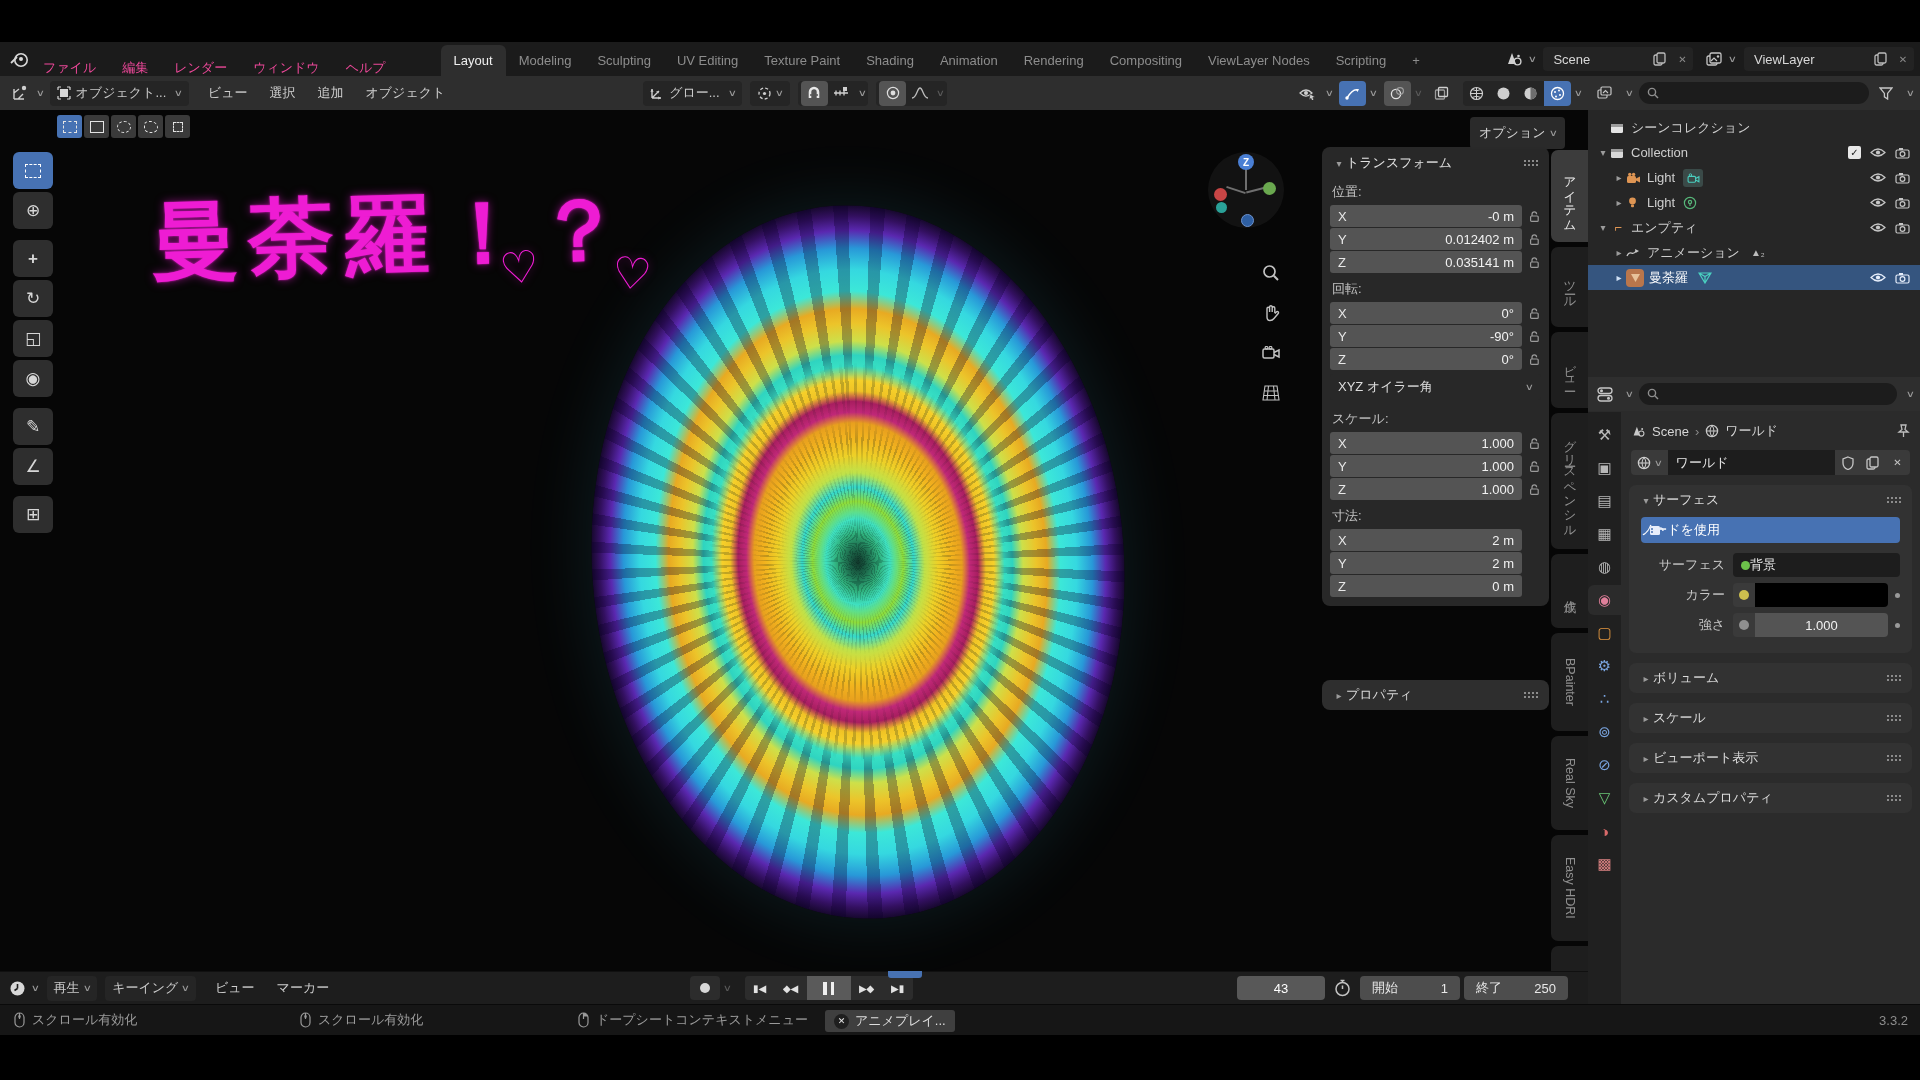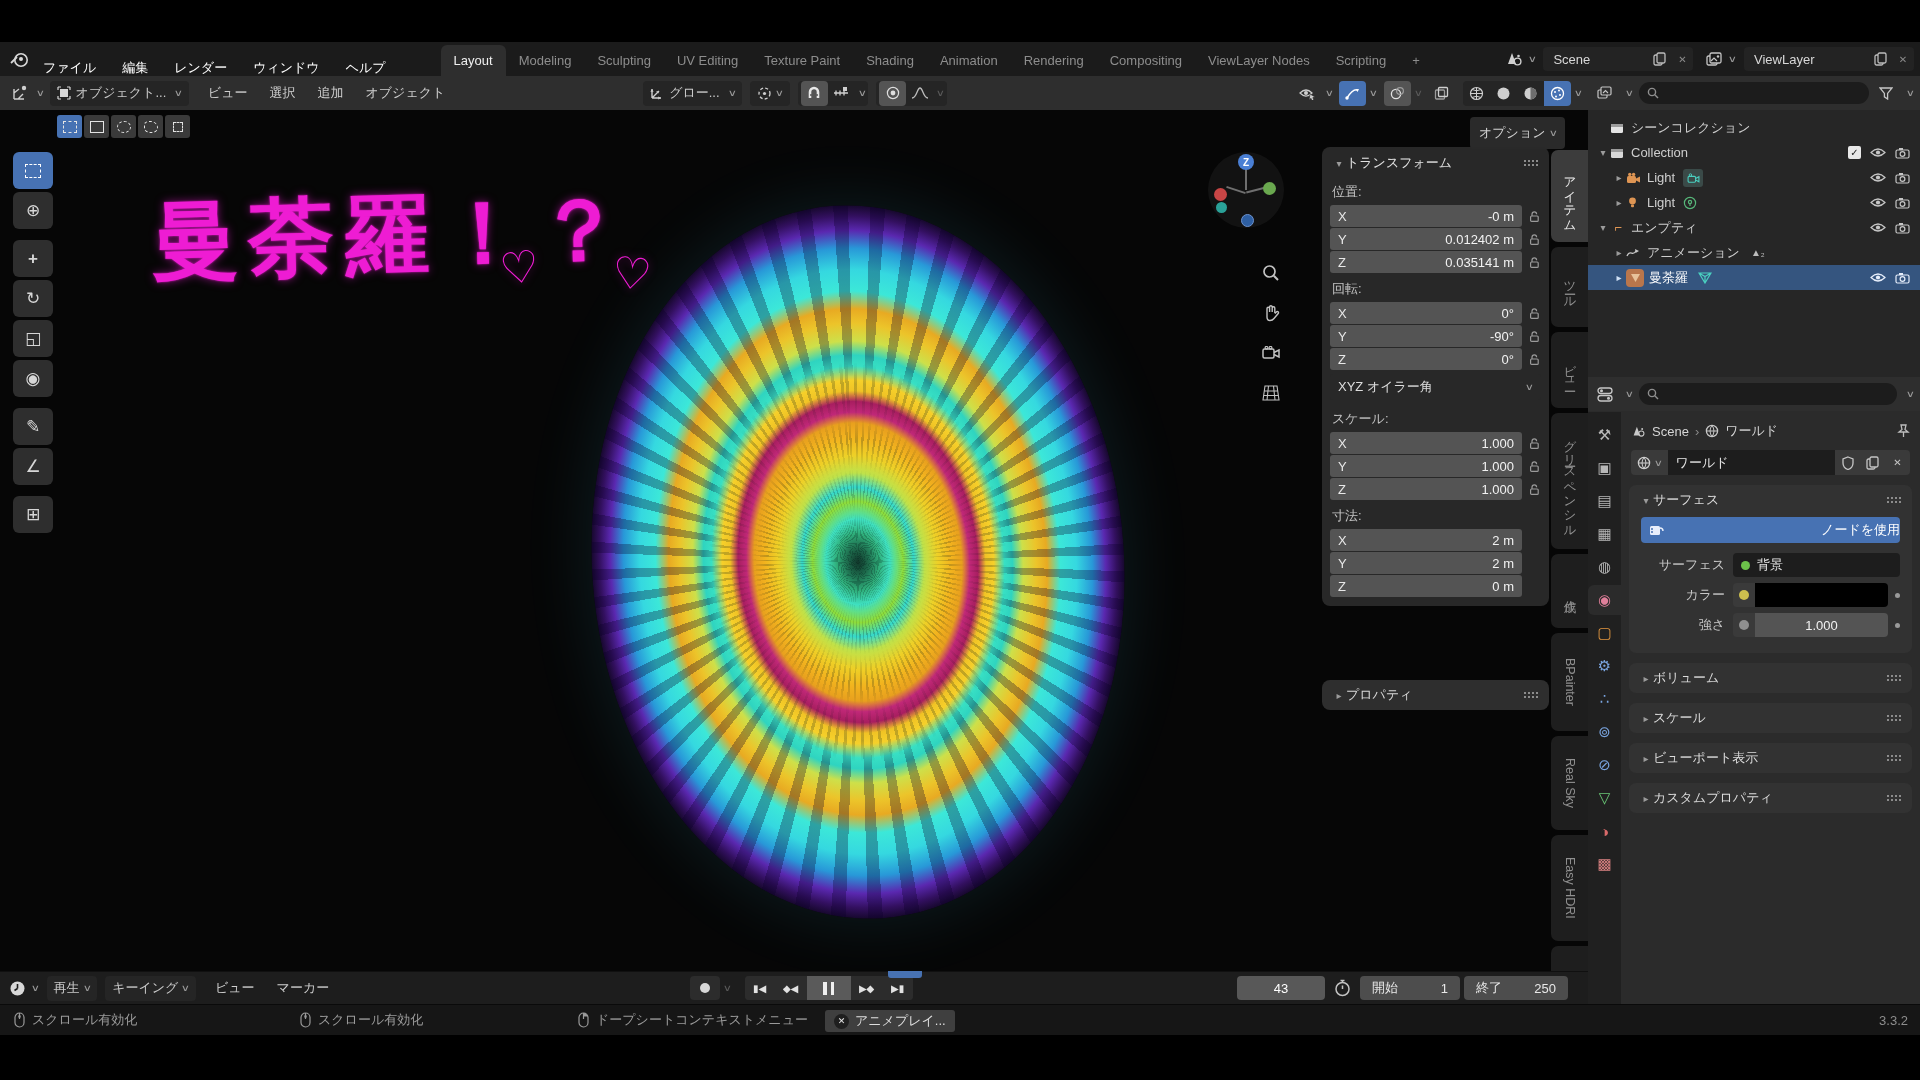--- a/index.html
+++ b/index.html
@@ -5,21 +5,21 @@
   html,body{margin:0;padding:0;background:#000;}
   .app{position:relative;width:1920px;height:1080px;background:#000;overflow:hidden;
        font-family:"Liberation Sans","DejaVu Sans",sans-serif;color:#c9c9c9;font-size:13px;
        -webkit-font-smoothing:antialiased;}
   .r{position:absolute;}
   .flex{display:flex;align-items:center;}
   .chev{font-size:9px;color:#9a9a9a;margin-left:4px;transform:scaleX(1.4);}
   .chev.dim{color:#5a5a5a;}
   
   .menubar{left:0;top:42px;width:1920px;height:34px;background:#1b1b1b;display:flex;align-items:center;}
-  .menu-item{color:#ffffff;padding:0 13px;cursor:default;margin-top:17px;}
+  .menu-item{color:#ec4899;padding:0 13px;cursor:default;margin-top:17px;}
   .ws-tabs{display:flex;align-items:flex-end;height:34px;margin-left:42px;}
   .ws-tab{color:#8d8d8d;padding:8px 13px 8px;border-radius:6px 6px 0 0;}
   .ws-tab.active{background:#2e2e2e;color:#efefef;}
   .idblock{display:flex;align-items:center;background:#232323;border-radius:4px;height:24px;margin-left:8px;overflow:hidden;}
   .idblock .name{padding:0 10px;color:#d8d8d8;min-width:86px;}
   .miniicon{width:22px;height:22px;display:flex;align-items:center;justify-content:center;color:#bdbdbd;}
   
   .vp-header{left:0;top:76px;width:1588px;height:34px;background:#2e2e2e;display:flex;align-items:center;padding:0 6px;box-sizing:border-box;}
   .pill{display:flex;align-items:center;background:#252525;border-radius:4px;height:25px;padding:0 7px;margin-right:8px;justify-content:flex-end;}
   .hbtn{display:flex;align-items:center;justify-content:center;height:25px;min-width:27px;border-radius:4px;color:#cfcfcf;}
@@ -98,24 +98,24 @@
   .ptab.active{background:#2b2b2b;border-radius:6px 0 0 6px;}
   .pcontent{position:absolute;left:33px;top:35px;width:299px;}
   .crumb{display:flex;align-items:center;padding:10px 10px 6px;color:#d6d6d6;gap:6px;}
   .datablock{display:flex;align-items:center;margin:4px 10px;gap:0;}
   .dbbtn{display:flex;align-items:center;background:#3a3a3a;border-radius:4px 0 0 4px;height:25px;padding:0 6px;}
   .dbname{flex:1;background:#1d1d1d;height:25px;display:flex;align-items:center;padding:0 8px;color:#e6e6e6;}
   .dbico{width:25px;height:25px;background:#3a3a3a;display:flex;align-items:center;justify-content:center;color:#c5c5c5;}
   .panelbox{background:#323232;border-radius:7px;margin:10px 8px 0;padding-bottom:10px;}
   .panelbox.closed{padding-bottom:0;}
   .pb-head{display:flex;align-items:center;padding:6px 10px;color:#dcdcdc;}
-  .nodesbtn{display:flex;align-items:center;justify-content:flex-end;background:#4772b3;border-radius:4px;margin:2px 12px 10px;height:26px;color:#fff;position:relative;}
+  .nodesbtn{display:flex;align-items:center;justify-content:flex-start;background:#4772b3;border-radius:4px;margin:2px 12px 10px;height:26px;color:#fff;position:relative;}
   .prow{display:flex;align-items:center;margin:6px 12px;}
   .prow .plabel{width:84px;text-align:right;margin-right:8px;color:#c8c8c8;flex:none;}
-  .pfield{flex:1;display:flex;align-items:center;background:#1d1d1d;border-radius:4px;height:24px;padding:0 8px;gap:7px;color:#e4e4e4;}
+  .pfield{flex:1;display:flex;align-items:center;background:#1d1d1d;border-radius:4px;height:24px;padding:0 8px;color:#e4e4e4;}
   .socket{width:22px;height:24px;background:#3a3a3a;border-radius:4px 0 0 4px;display:flex;align-items:center;justify-content:center;flex:none;}
   .dot{width:10px;height:10px;border-radius:50%;}
   .animdot{width:5px;height:5px;border-radius:50%;background:#9a9a9a;margin-left:7px;flex:none;}
   .valslider{flex:1;background:#545454;height:24px;border-radius:0 4px 4px 0;display:flex;align-items:center;justify-content:center;color:#f2f2f2;}
   .swatch{flex:1;background:#000;height:24px;border-radius:0 4px 4px 0;}
   
   .timeline{left:0;top:971px;width:1588px;height:33px;background:#1d1d1d;border-top:1px solid #101010;box-sizing:border-box;display:flex;align-items:center;padding:0 6px;}
   .playhead{left:888px;top:971px;width:34px;height:7px;background:#4772b3;border-radius:0 0 3px 3px;}
   .pbgroup{display:flex;gap:1px;background:#2c2c2c;border-radius:4px;overflow:hidden;margin-left:14px;}
   .pbtn{width:30px;height:24px;display:flex;align-items:center;justify-content:center;color:#e2e2e2;font-size:10px;background:#2c2c2c;}

